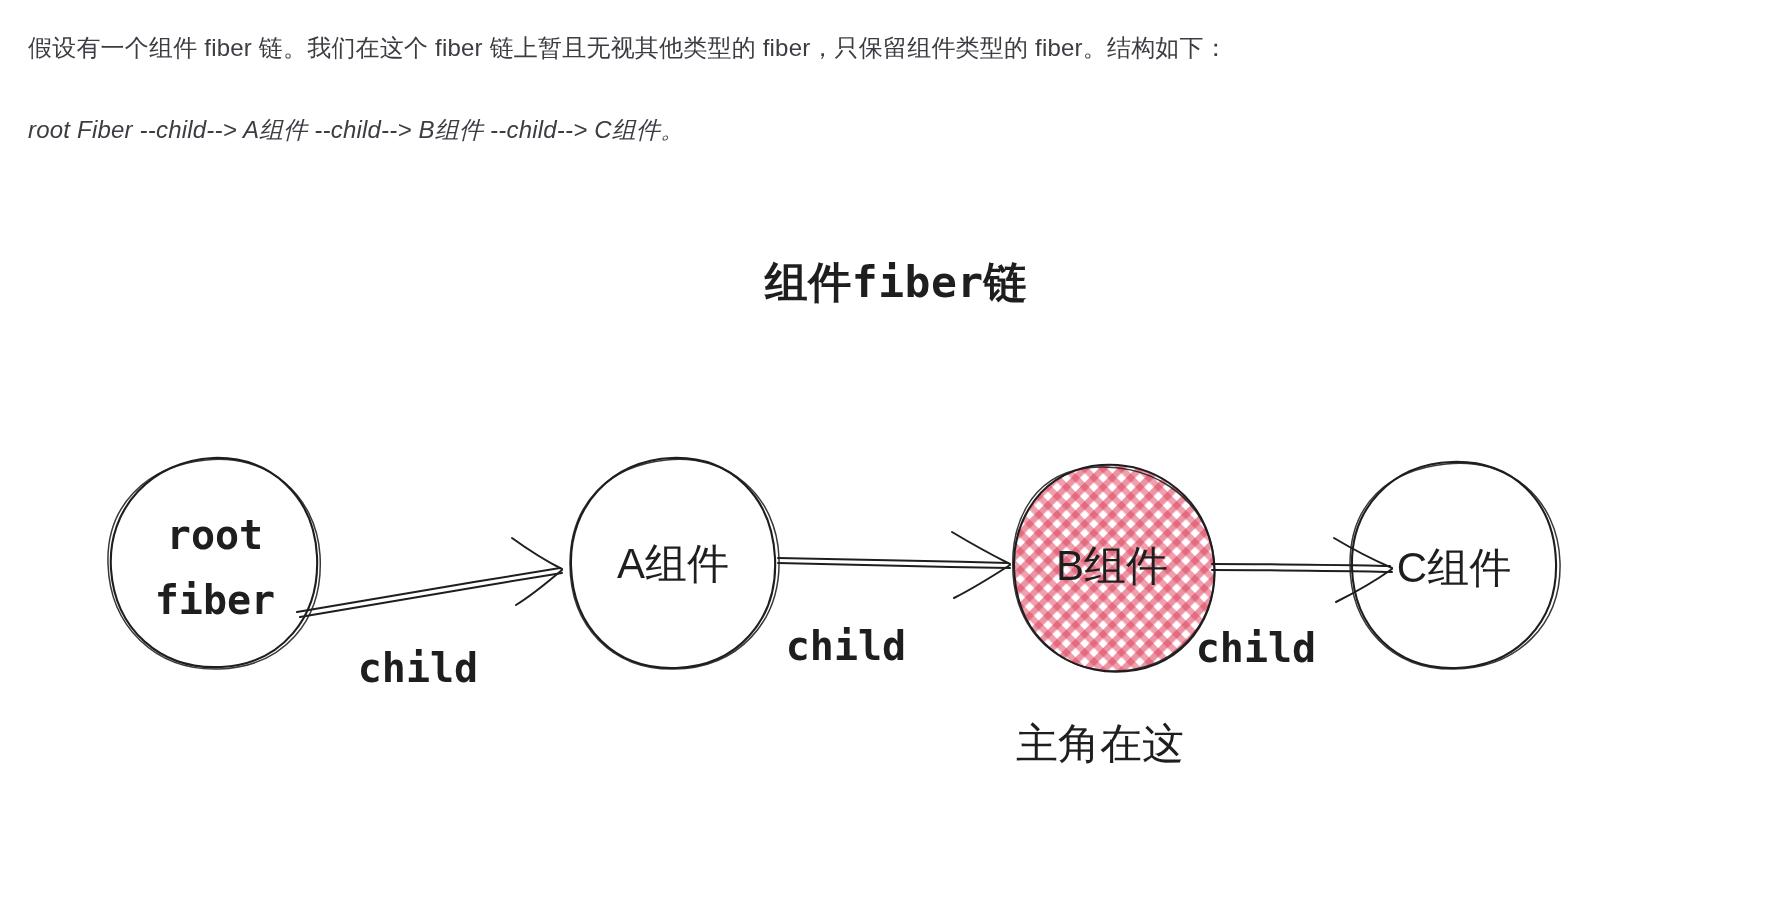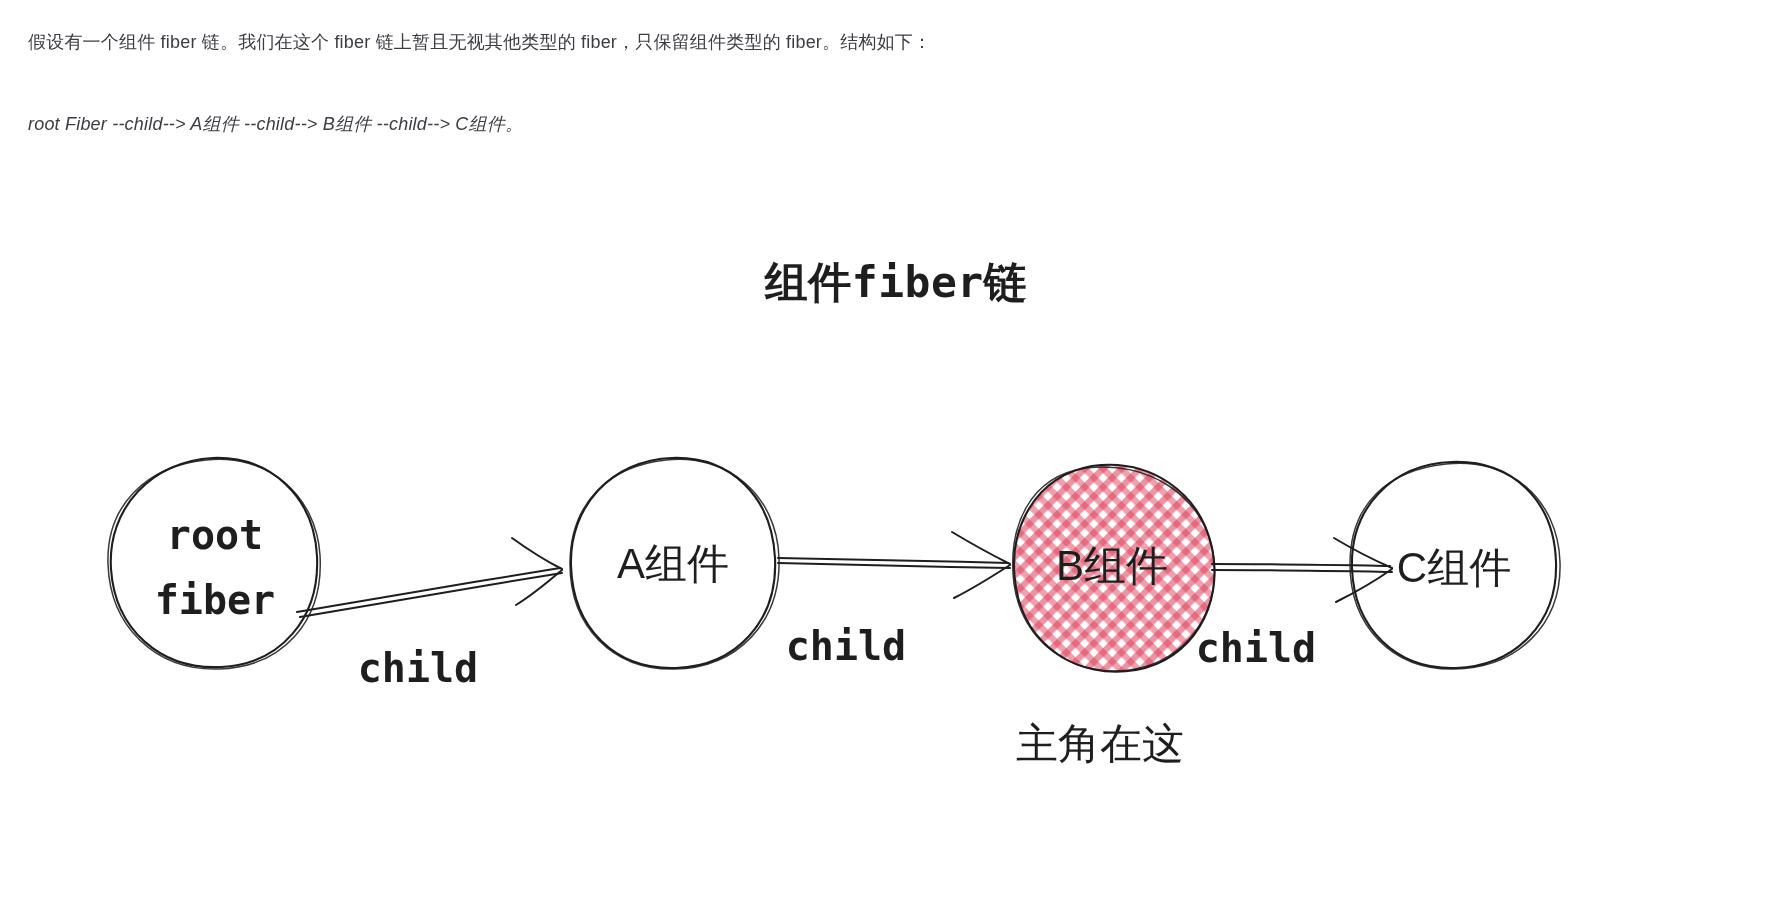--- a/index.html
+++ b/index.html
@@ -15,21 +15,21 @@
     overflow: hidden;
     font-family: "Liberation Sans", "DejaVu Sans", sans-serif;
     color: #24292f;
     -webkit-font-smoothing: antialiased;
   }
 
   
   .prose {
     position: absolute;
     left: 28px;
-    font-size: 18px;
+    font-size: 24px;
     line-height: 1.65;
     color: #3c3c43;
     letter-spacing: 0.2px;
     white-space: nowrap;
   }
   #para-1 { top: 28px; }
   #para-2 { top: 110px; font-style: italic; }
 
   
   #diagram {

